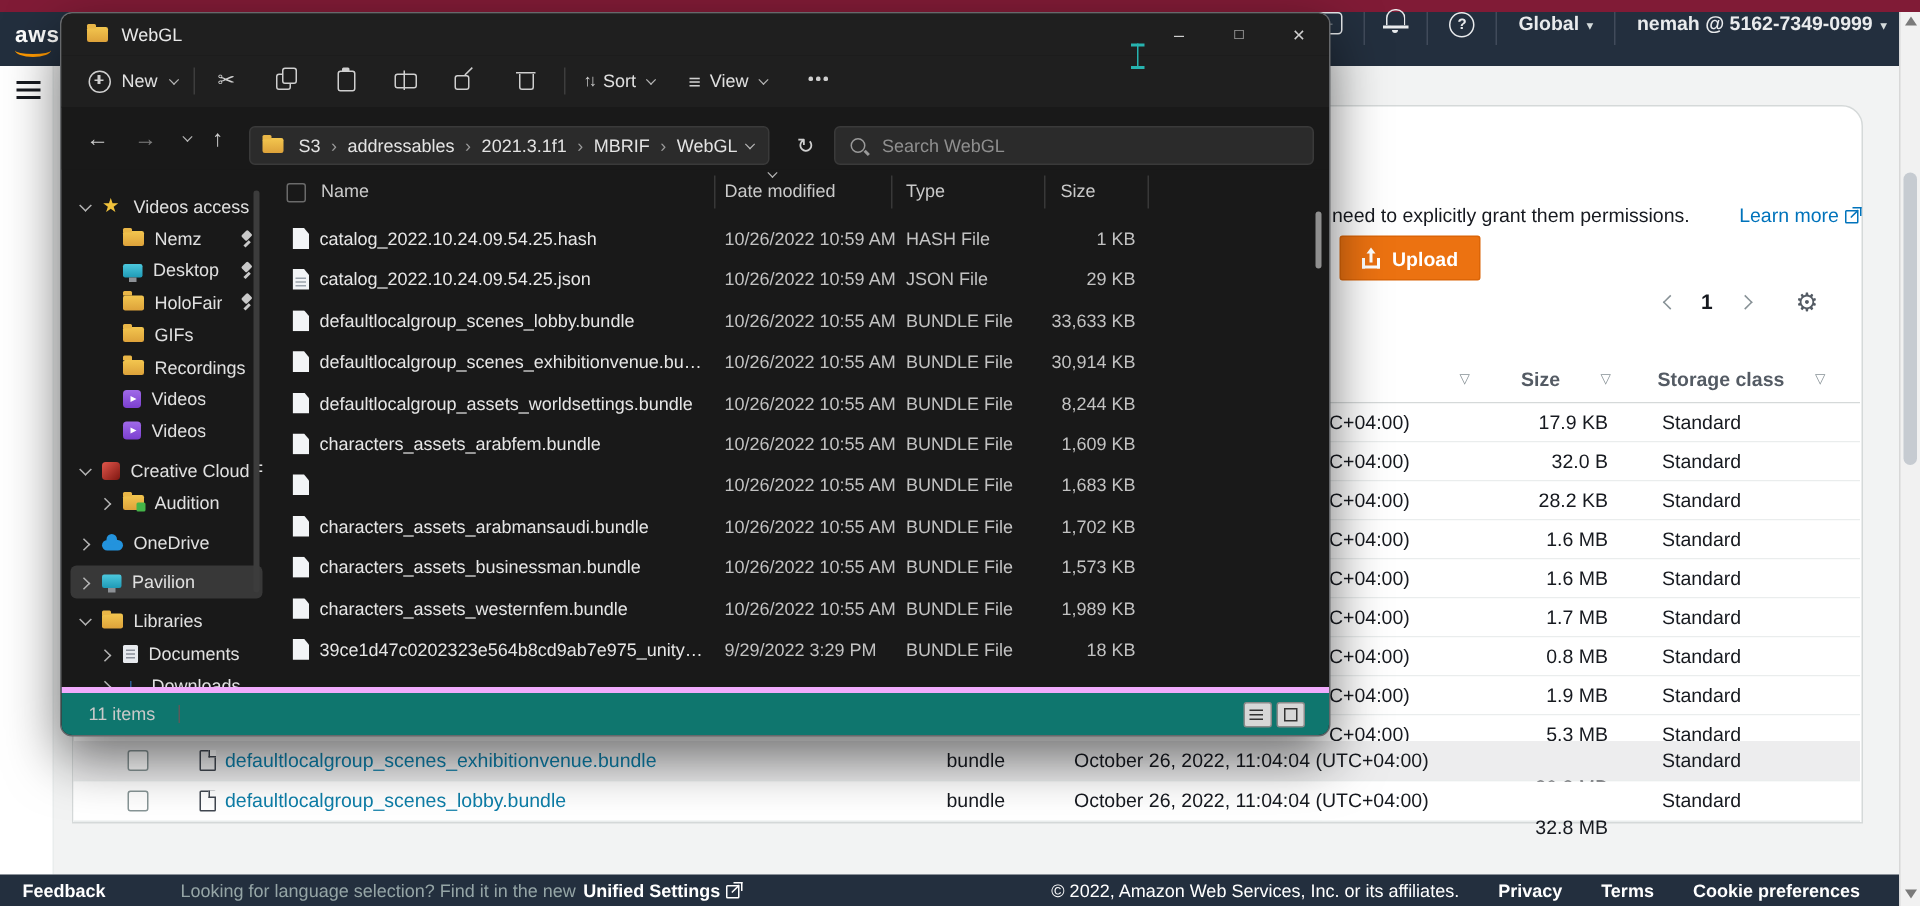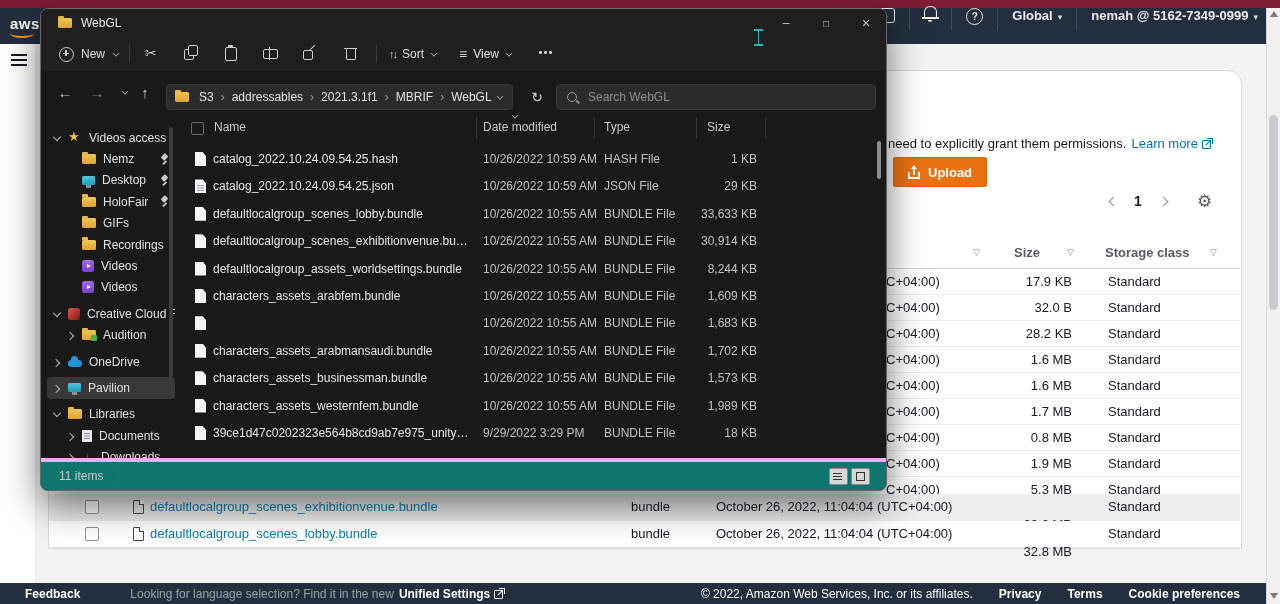--- a/index.html
+++ b/index.html
@@ -30,21 +30,21 @@
   .menu-label{display:flex;align-items:center;gap:5px;font-weight:bold;}
   .caret::before{content:"▾";font-size:9px;color:#d5dbdb;}
 
   
   .page-bg{left:0;top:44px;width:1280px;height:539px;background:#f2f3f3;}
   .side-strip{left:0;top:44px;width:35px;height:539px;background:#ffffff;border-right:1px solid #eaeded;}
   .hamburger{left:11px;top:54px;width:16px;height:12px;cursor:pointer;}
   .hamburger span{display:block;height:2px;background:#16191f;margin-bottom:3px;}
   .card{left:48px;top:70px;width:1192px;height:477px;background:#fff;border:1px solid #d5d9d9;border-radius:14px 14px 0 0;}
   .perm-line{left:888px;top:136px;font-size:13px;color:#16191f;display:flex;align-items:center;gap:5px;}
-  .learn-more{color:#0073bb;cursor:pointer;display:flex;align-items:center;gap:4px;}
+  .learn-more{color:#0073bb;cursor:pointer;display:flex;align-items:center;gap:4px;margin-left:28px;}
   .upload-btn{left:893px;top:157px;height:28px;background:#ec7211;border:1px solid #dc6507;border-radius:2px;color:#fff;font-weight:bold;font-size:13px;display:flex;align-items:center;gap:8px;padding:0 14px;cursor:pointer;}
   .upl{width:12px;height:13px;position:relative;}
   .upl::before{content:"";position:absolute;left:0;right:0;bottom:0;height:5px;border:2px solid #fff;border-top:none;}
   .upl::after{content:"";position:absolute;left:5px;top:2px;width:2px;height:7px;background:#fff;}
   .upl .hd{position:absolute;left:2.5px;top:-1px;border-left:3.5px solid transparent;border-right:3.5px solid transparent;border-bottom:4px solid #fff;}
   .pager{left:1108px;top:193px;display:flex;align-items:center;gap:18px;font-size:14px;color:#16191f;}
   .pg-chev{width:8px;height:8px;position:relative;cursor:pointer;}
   .pg-chev::before{content:"";position:absolute;top:1px;width:6px;height:6px;border-right:1.6px solid #879196;border-bottom:1.6px solid #879196;}
   .pg-left::before{left:2px;transform:rotate(135deg);}
   .pg-right::before{left:0;transform:rotate(-45deg);}
@@ -68,21 +68,21 @@
   .page-ic{position:absolute;left:84px;top:6px;width:9px;height:12px;border:1.3px solid #414750;border-radius:1px;}
   .page-ic::before{content:"";position:absolute;right:-1px;top:-1px;width:4px;height:4px;border-left:1.3px solid #414750;border-bottom:1.3px solid #414750;background:#fff;}
   .frow .fname{position:absolute;left:101px;top:5px;color:#0d7ea8;cursor:pointer;text-decoration:none;}
   .frow .ftype{position:absolute;left:582px;top:5px;}
   .frow .fdate{position:absolute;left:667px;top:5px;}
   .frow .fsize{position:absolute;right:168px;top:23px;}
   .frow .fstore{position:absolute;left:1059px;top:5px;}
 
   
   .footer{left:0;top:583px;width:1280px;height:21px;background:#232f3e;display:flex;align-items:center;font-size:12px;color:#fff;z-index:4;}
-  .footer .fb{margin-left:25px;font-weight:bold;cursor:pointer;}
+  .footer .fb{margin-left:15px;font-weight:bold;cursor:pointer;}
   .footer .lang{margin-left:50px;color:#95a5a6;display:flex;align-items:center;gap:5px;}
   .footer .us{color:#fff;font-weight:bold;cursor:pointer;display:flex;align-items:center;gap:4px;}
   .footer .right{margin-left:auto;margin-right:40px;display:flex;align-items:center;gap:26px;font-weight:bold;}
   .ext{display:inline-block;width:11px;height:11px;position:relative;}
   .ext .bx{position:absolute;left:0;bottom:0;width:7px;height:7px;border:1.4px solid currentColor;border-radius:1px;}
   .ext .cn{position:absolute;right:0;top:0;width:6px;height:6px;}
   .ext .cn::before{content:"";position:absolute;right:0;top:0;width:6px;height:1.4px;background:currentColor;}
   .ext .cn::after{content:"";position:absolute;right:0;top:0;width:1.4px;height:6px;background:currentColor;}
   .ext .ar{position:absolute;width:7px;height:1.4px;background:currentColor;transform:rotate(-45deg);right:1px;top:3.5px;}
 

